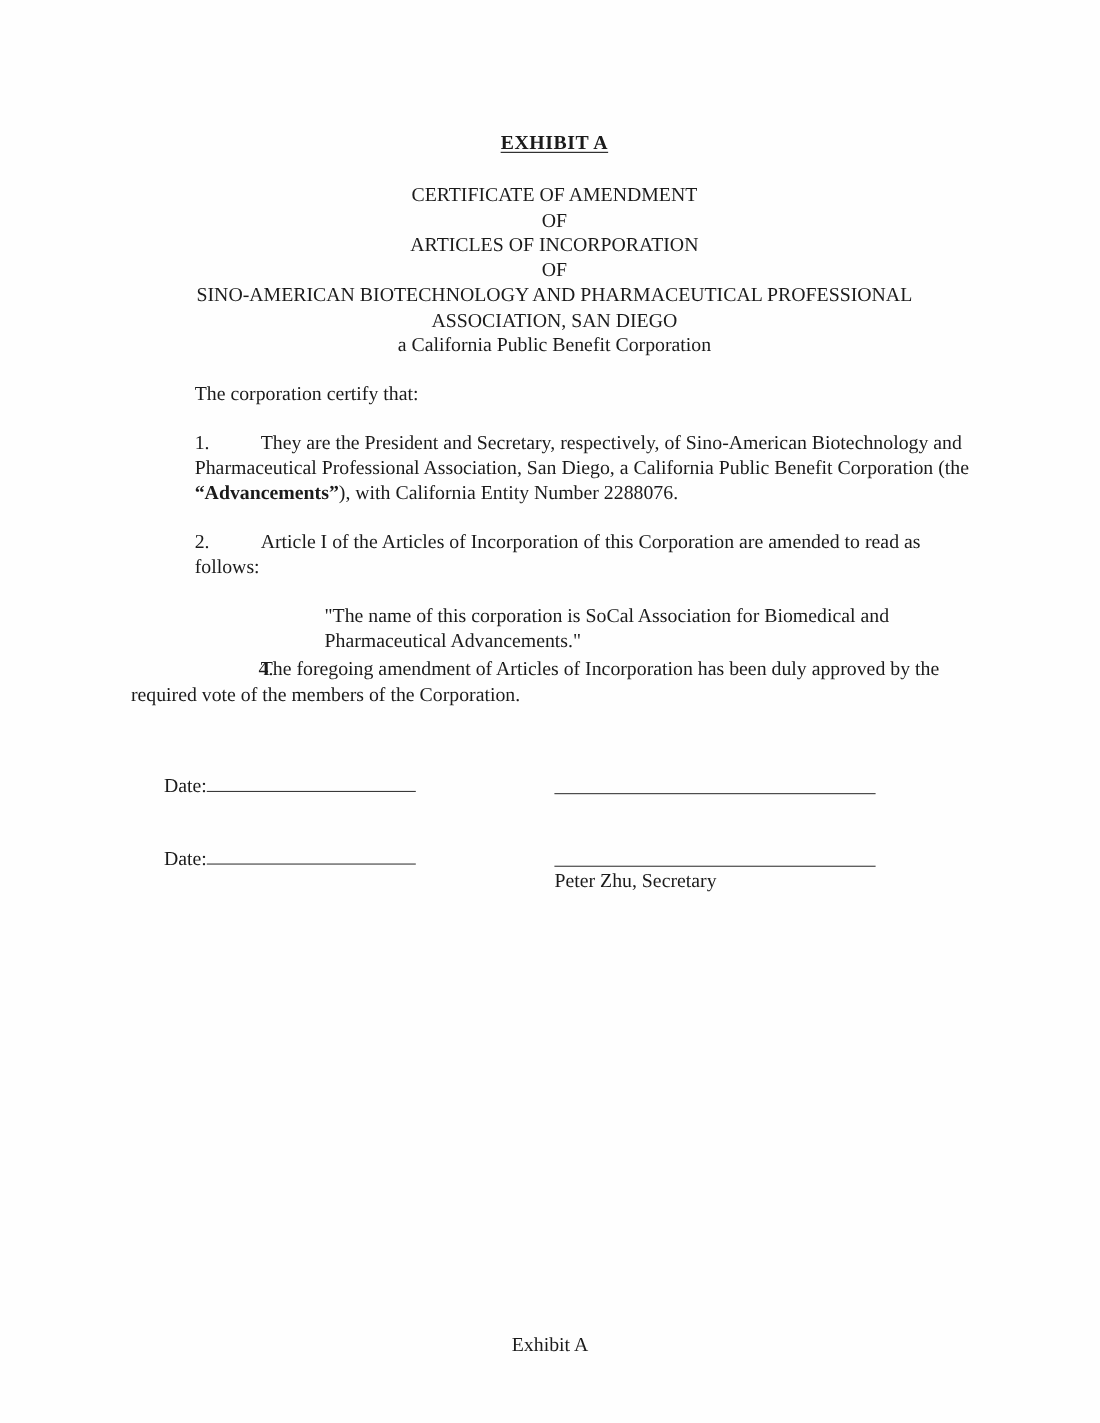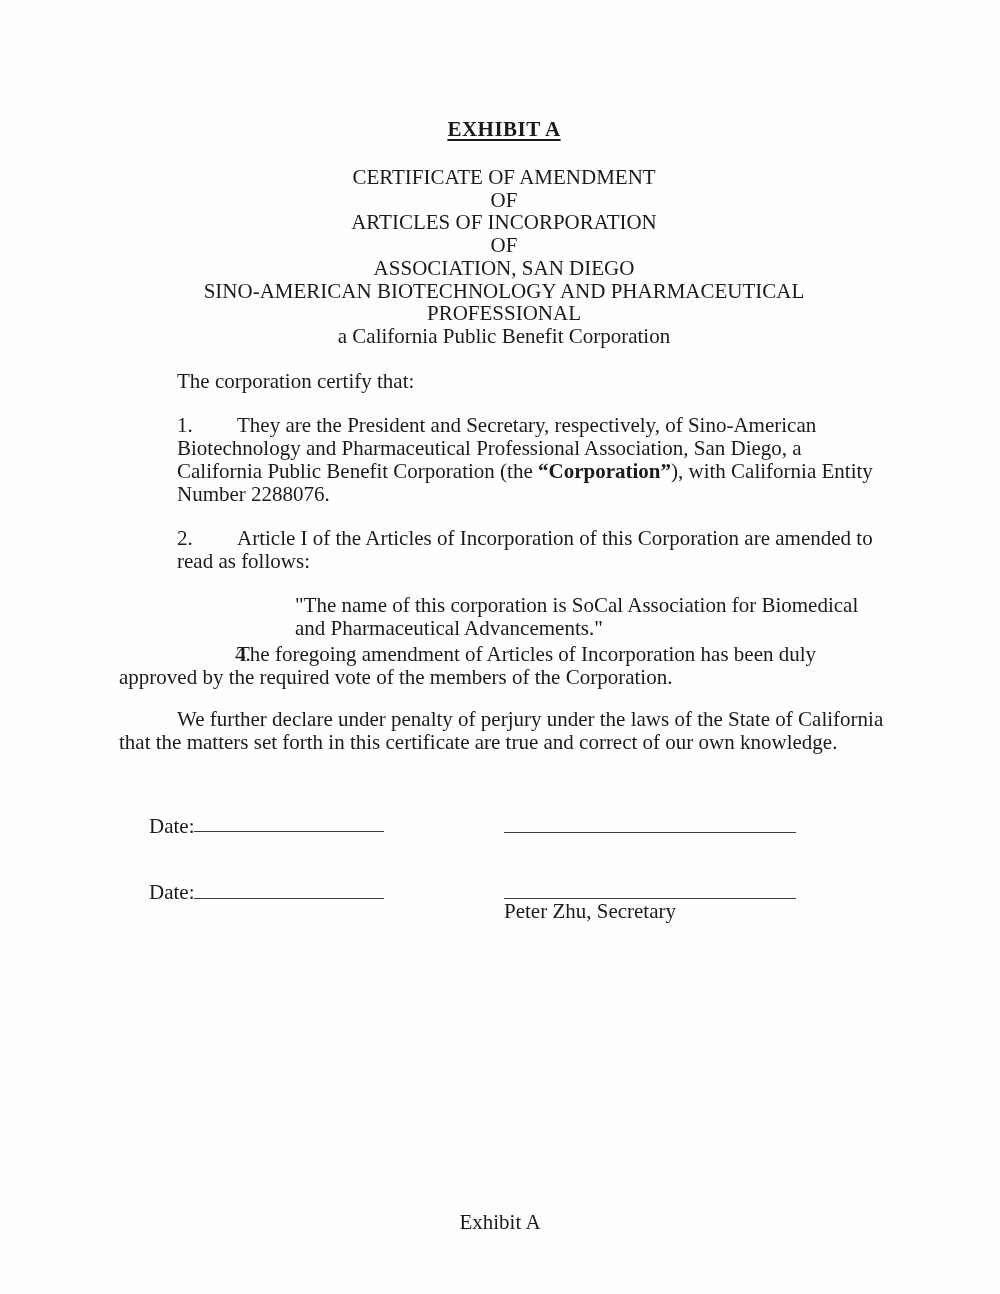--- a/index.html
+++ b/index.html
@@ -8,21 +8,21 @@
     background: #ffffff;
   }
   .page {
     position: relative;
     width: 1000px;
     height: 1294px;
     margin: 0 auto;
     background: #fefefe;
     color: #1b1b1b;
     font-family: "Liberation Serif", "DejaVu Serif", serif;
-    font-size: 21px;
+    font-size: 18px;
     line-height: 23px;
     box-sizing: border-box;
     padding: 118px 111px 12px 119px;
     overflow: hidden;
   }
   .exhibit-heading {
     text-align: center;
     font-weight: bold;
     margin: 0 0 25px 0;
     letter-spacing: 0.5px;
@@ -109,37 +109,36 @@
 
   <div class="exhibit-heading">
     <span class="u">EXHIBIT A</span>
   </div>
 
   <div class="title-block">
     <div>CERTIFICATE OF AMENDMENT</div>
     <div>OF</div>
     <div>ARTICLES OF INCORPORATION</div>
     <div>OF</div>
+    <div>SINO-AMERICAN BIOTECHNOLOGY AND PHARMACEUTICAL PROFESSIONAL</div>
     <div>ASSOCIATION, SAN DIEGO</div>
-    <div>SINO-AMERICAN BIOTECHNOLOGY AND PHARMACEUTICAL PROFESSIONAL</div>
     <div>a California Public Benefit Corporation</div>
   </div>
 
   <p class="intro">The corporation certify that:</p>
 
-  <p class="block"><span class="num">1.</span><span>They are the President and Secretary, respectively, of Sino-American Biotechnology and Pharmaceutical Professional Association, San Diego, a California Public Benefit Corporation (the </span><b>“Corporation”</b><span>), with California Entity Number 2288076.</span></p>
+  <p class="block"><span class="num">1.</span><span>They are the President and Secretary, respectively, of Sino-American Biotechnology and Pharmaceutical Professional Association, San Diego, a California Public Benefit Corporation (the </span><b>“Advancements”</b><span>), with California Entity Number 2288076.</span></p>
 
   <p class="block"><span class="num">2.</span><span>Article I of the Articles of Incorporation of this Corporation are amended to read as follows:</span></p>
 
   <p class="quote">"The name of this corporation is SoCal Association for Biomedical and Pharmaceutical Advancements."</p>
 
 
   <p class="flush"><span class="num">4.</span><span>The foregoing amendment of Articles of Incorporation has been duly approved by the required vote of the members of the Corporation.</span></p>
 
-  <p class="closing">We further declare under penalty of perjury under the laws of the State of California that the matters set forth in this certificate are true and correct of our own knowledge.</p>
 
   <div class="sig-section">
 
     <div class="sig-row">
       <div class="sig-left">
         <span>Date:</span><span class="dateline"></span>
       </div>
       <div class="sig-right">
         <div class="sigline"></div>
       </div>

